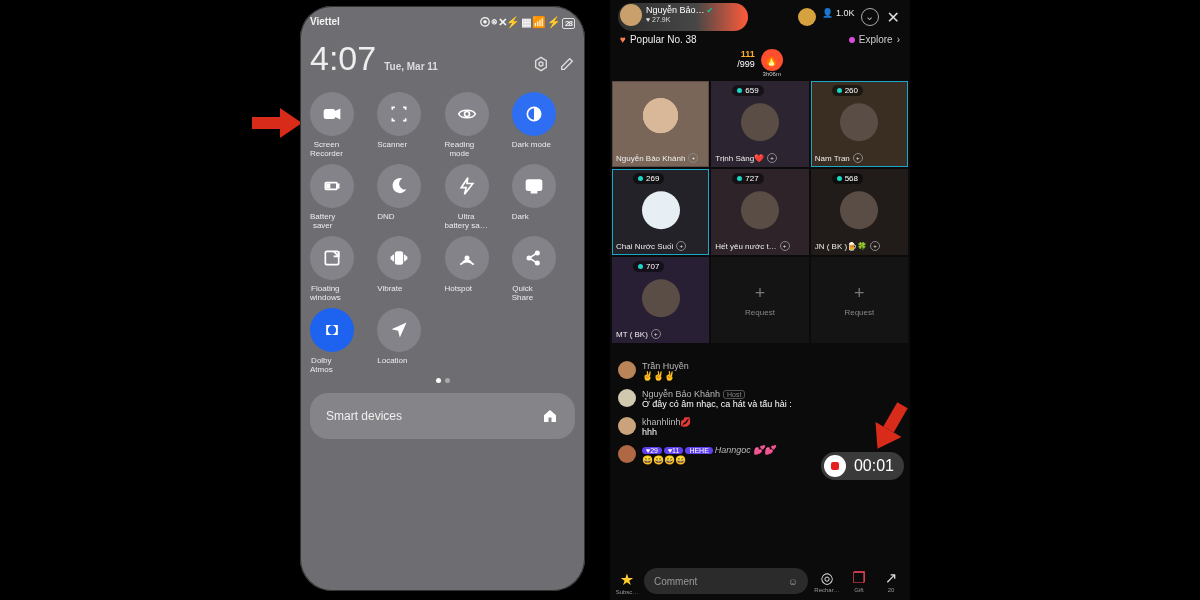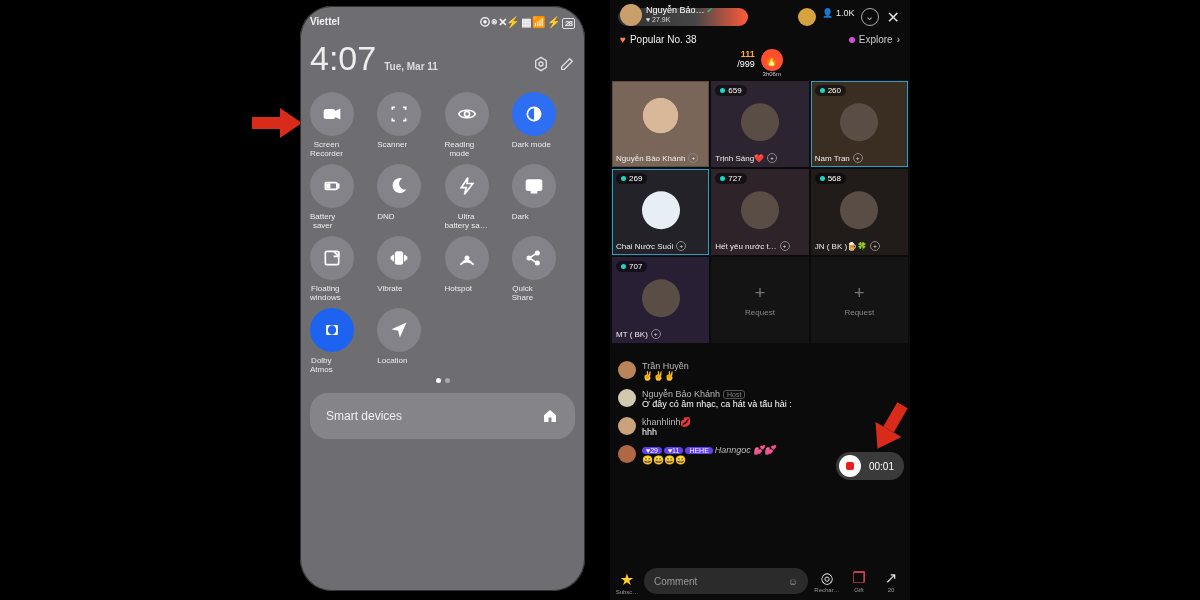--- a/index.html
+++ b/index.html
@@ -39,63 +39,63 @@
   .tile .lbl{font-size:8px;color:#ececee;text-align:center;margin-top:4px;line-height:9px;min-height:18px;}
   .pager{display:flex;gap:4px;justify-content:center;margin-top:4px;}
   .pager span{width:5px;height:5px;border-radius:50%;background:#aaa;}
   .pager span.on{background:#fff;}
   .smart{margin-top:10px;background:#858488;border-radius:18px;height:46px;display:flex;align-items:center;justify-content:space-between;padding:0 16px;font-size:12px;color:#f0f0f0;}
   .smart .ico{font-size:16px;font-weight:700;}
 
   
   .phone-right{position:absolute;top:0;left:610px;width:300px;height:600px;background:#0b0b0b;}
   .topbar{height:34px;display:flex;align-items:center;padding:6px 8px;gap:6px;}
-  .host-pill{display:flex;align-items:center;background:linear-gradient(90deg,#2f2f2f,#474747 60%,#ff5b3a 100%);border-radius:18px;padding:2px 4px 6px 2px;height:18px;width:130px;}
+  .host-pill{display:flex;align-items:center;background:linear-gradient(90deg,#2f2f2f,#474747 60%,#ff5b3a 100%);border-radius:18px;padding:2px 4px 6px 2px;height:28px;width:130px;}
   .host-pill .av{width:22px;height:22px;border-radius:50%;background:#c9a06b;}
   .host-pill .txt{font-size:9px;line-height:9px;margin-left:4px;}
   .host-pill .sub{font-size:7px;color:#ddd;}
   .host-pill .chk{font-size:8px;color:#00d29a;margin-left:2px;}
   .top-right{margin-left:auto;display:flex;align-items:flex-start;gap:6px;}
   .mini-av{width:18px;height:18px;border-radius:50%;background:#d6a23f;}
   .viewers{font-size:9px;color:#eee;}
   .circle-btn{width:18px;height:18px;border:1.5px solid #aaa;border-radius:50%;display:flex;align-items:center;justify-content:center;font-size:11px;color:#aaa;}
   .close{font-size:16px;color:#ddd;padding:0 2px;}
   .barrow{display:flex;justify-content:space-between;padding:0 10px;font-size:10px;}
   .pop{color:#eee;display:flex;align-items:center;gap:4px;}
   .explore{color:#ccc;display:flex;align-items:center;gap:4px;}
   .badge-row{display:flex;justify-content:center;gap:6px;margin-top:4px;}
   .goal{font-size:9px;text-align:right;line-height:10px;}
   .gift-icn{width:22px;height:22px;border-radius:50%;background:#ff4f2e;display:flex;align-items:center;justify-content:center;font-size:12px;}
   .gift-time{font-size:6px;color:#ccc;text-align:center;}
 
   .video-grid{display:grid;grid-template-columns:repeat(3,1fr);grid-template-rows:repeat(3,1fr);gap:2px;margin-top:4px;height:262px;padding:0 2px;}
   .cell{background:#1e1b21;position:relative;overflow:hidden;border:1px solid transparent;}
   .cell.hl{border:1px solid #1ca6c9;}
-  .cell .tag{position:absolute;top:3px;left:3px;font-size:8px;background:rgba(0,0,0,0.5);border-radius:8px;padding:1px 5px;display:flex;align-items:center;gap:3px;}
+  .cell .tag{position:absolute;top:3px;left:20px;font-size:8px;background:rgba(0,0,0,0.5);border-radius:8px;padding:1px 5px;display:flex;align-items:center;gap:3px;}
   .cell .dot{width:5px;height:5px;border-radius:50%;background:#1ad6c4;display:inline-block;}
   .cell .hosttag{position:absolute;top:3px;left:3px;font-size:7px;background:rgba(200,200,200,0.6);color:#000;border-radius:3px;padding:1px 4px;font-weight:700;}
   .cell .name{position:absolute;bottom:3px;left:3px;font-size:8px;color:#eee;display:flex;align-items:center;gap:3px;}
   .cell .mic{width:10px;height:10px;border-radius:50%;border:1px solid #888;display:inline-flex;align-items:center;justify-content:center;font-size:6px;}
   .cell .avatar{position:absolute;top:30%;left:50%;transform:translate(-50%,-10%);width:38px;height:38px;border-radius:50%;background:#5a4d45;}
   .cell.empty{background:#141414;display:flex;flex-direction:column;align-items:center;justify-content:center;gap:4px;}
   .cell.empty .plus{font-size:18px;color:#777;}
   .cell.empty .req{font-size:8px;color:#888;}
 
   .chat{margin-top:18px;padding:0 8px;display:flex;flex-direction:column;gap:8px;font-size:9px;}
   .line{display:flex;gap:6px;align-items:flex-start;}
   .line .cav{width:18px;height:18px;border-radius:50%;background:#a06e4e;flex-shrink:0;}
   .un{color:#b8b8b8;}
   .msg{color:#fff;}
   .badgepill{font-size:7px;padding:0 4px;border-radius:6px;background:#5f3fef;margin-right:2px;display:inline-block;}
   .hosttxt{font-size:7px;color:#888;border:1px solid #555;border-radius:3px;padding:0 3px;margin-left:3px;}
 
   .record{position:absolute;right:6px;top:452px;background:#3a3a3a;border-radius:18px;height:28px;display:flex;align-items:center;gap:8px;padding:3px 10px 3px 3px;}
   .record .rbtn{width:22px;height:22px;border-radius:50%;background:#fff;display:flex;align-items:center;justify-content:center;}
   .record .sq{width:8px;height:8px;background:#e71f1f;border-radius:2px;}
-  .record .tm{font-size:10px;color:#fff;}
+  .record .tm{font-size:16px;color:#fff;}
 
   .bottom{position:absolute;bottom:2px;left:0;right:0;display:flex;align-items:center;gap:6px;padding:4px 6px;}
   .star{width:22px;height:22px;display:flex;flex-direction:column;align-items:center;}
   .star .ic{font-size:16px;color:#ffce2e;}
   .star .cap{font-size:6px;color:#999;}
   .comment{flex:1;background:#2b2b2b;border-radius:16px;height:26px;display:flex;align-items:center;padding:0 10px;font-size:10px;color:#999;justify-content:space-between;}
   .bic{display:flex;flex-direction:column;align-items:center;width:26px;}
   .bic .ic{font-size:15px;color:#ddd;}
   .bic.gift .ic{color:#ff4760;}
   .bic .cap{font-size:6px;color:#999;}

